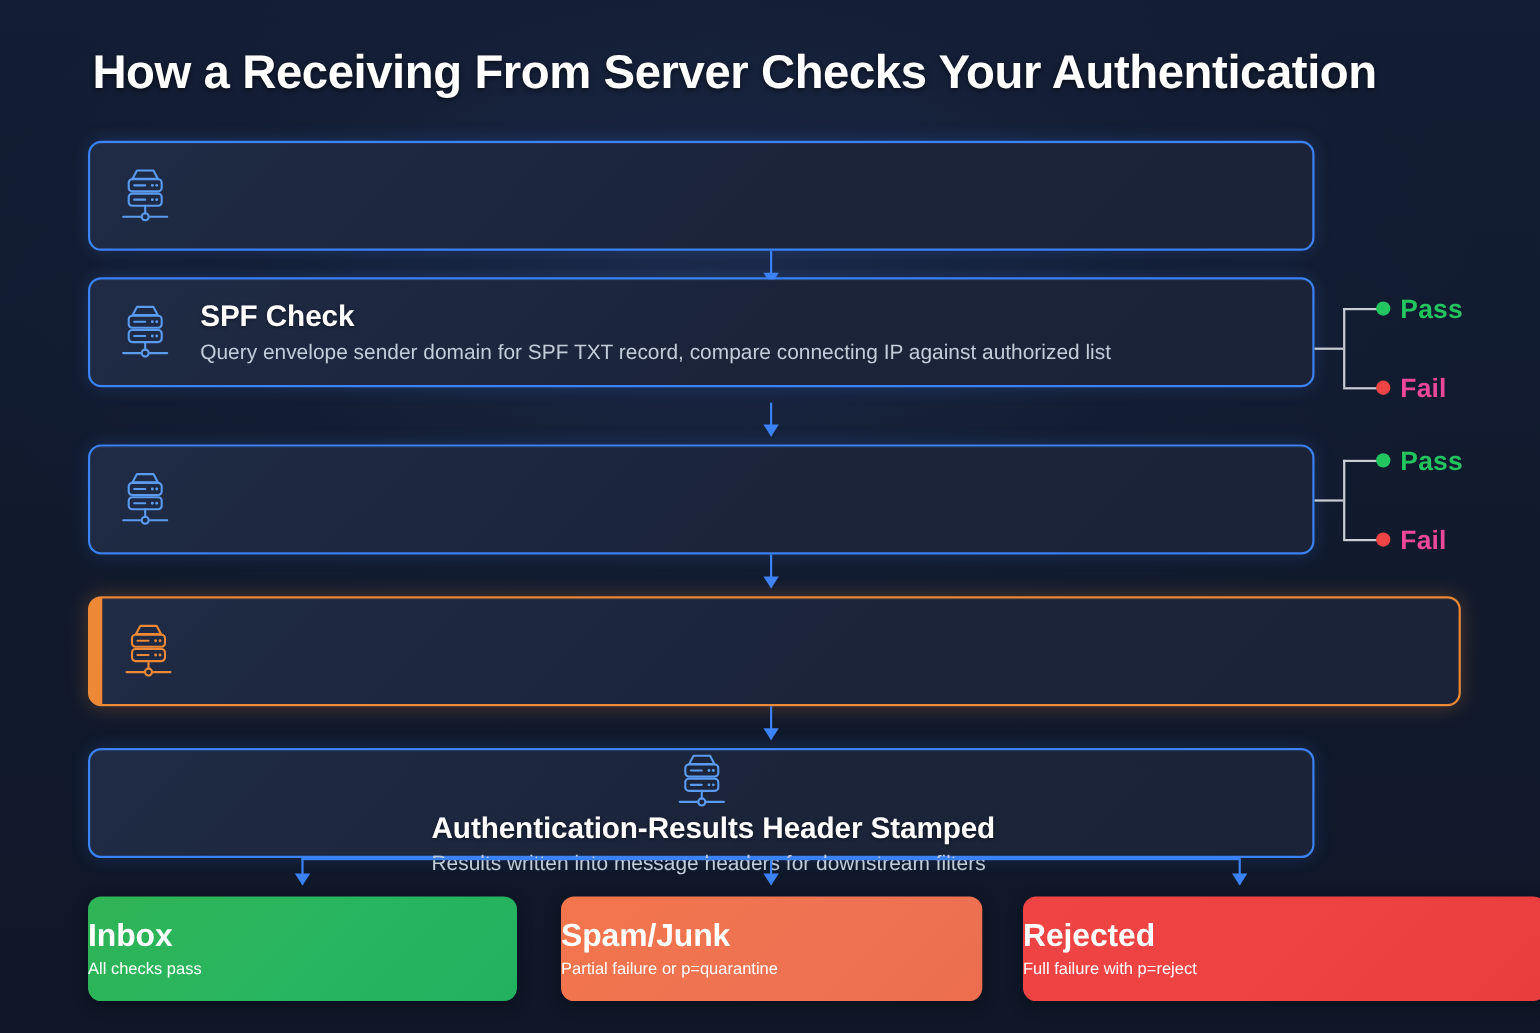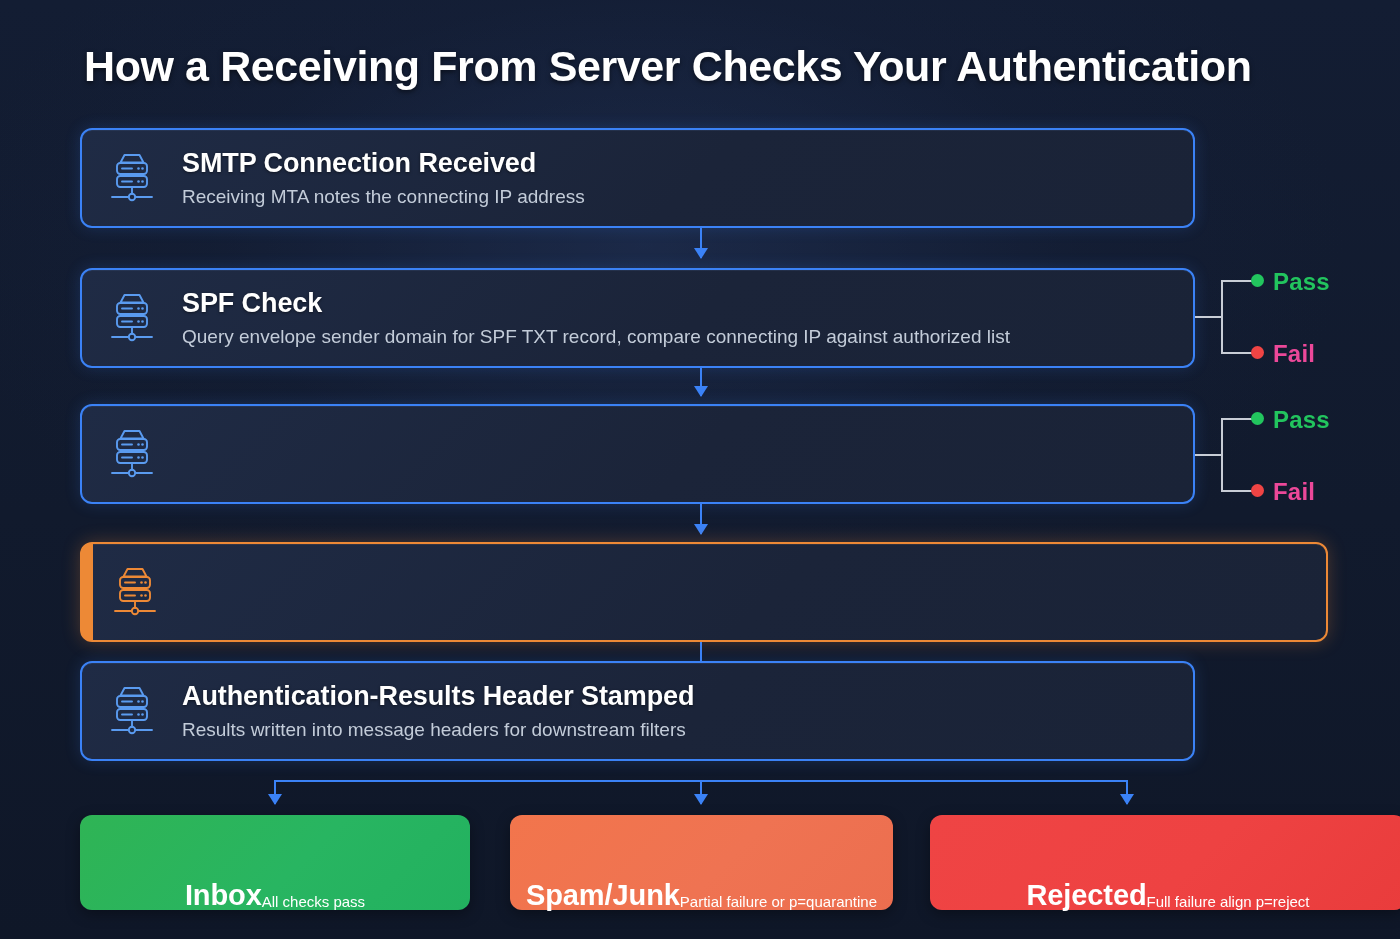--- a/index.html
+++ b/index.html
@@ -187,21 +187,22 @@
     border-top: 11px solid #3b82f6;
   }
 
   
   .outcome {
     position: absolute;
     top: 815px;
     height: 95px;
     border-radius: 12px;
     display: flex;
-    align-items: flex-end;
+    flex-direction: column;
+    align-items: flex-start;
     justify-content: center;
     box-shadow: 0 4px 14px rgba(0,0,0,0.35);
   }
   .outcome-title {
     font-family: "Liberation Sans Narrow", "Liberation Sans", sans-serif;
     font-size: 29px;
     font-weight: bold;
     color: #ffffff;
     letter-spacing: -0.1px;
     line-height: 1.05;
@@ -239,29 +240,25 @@
         <circle cx="31.5" cy="18.5" r="1.3" fill="#5a9bf0" stroke="none"></circle>
         <circle cx="35.5" cy="18.5" r="1.3" fill="#5a9bf0" stroke="none"></circle>
         <circle cx="31.5" cy="31.5" r="1.3" fill="#5a9bf0" stroke="none"></circle>
         <circle cx="35.5" cy="31.5" r="1.3" fill="#5a9bf0" stroke="none"></circle>
         <line x1="25" y1="37" x2="25" y2="44"></line>
         <circle cx="25" cy="47" r="3.2"></circle>
         <line x1="5" y1="47" x2="21.5" y2="47"></line>
         <line x1="28.5" y1="47" x2="45" y2="47"></line>
       </svg>
     </div>
-    <div class="stage-text">
-      <div class="stage-title">SMTP Connection Received</div>
-      <div class="stage-desc">Receiving MTA notes the connecting IP address</div>
-    </div>
   </div>
 
   <div class="connector" style="top:228px; height:30px;"></div>
 
-  <div class="stage blue" style="top:268px;">
+  <div class="stage blue" style="top:252px;">
     <div class="stage-icon">
       <svg width="50" height="56" viewBox="0 0 50 56" fill="none" stroke="#5a9bf0" stroke-width="1.9" stroke-linecap="round" stroke-linejoin="round">
         <path d="M13.5 12.5 L17.5 5 H32.5 L36.5 12.5 Z"></path>
         <rect x="10" y="13" width="30" height="11" rx="3.2"></rect>
         <rect x="10" y="26" width="30" height="11" rx="3.2"></rect>
         <line x1="15" y1="18.5" x2="25" y2="18.5"></line>
         <line x1="15" y1="31.5" x2="25" y2="31.5"></line>
         <circle cx="31.5" cy="18.5" r="1.3" fill="#5a9bf0" stroke="none"></circle>
         <circle cx="35.5" cy="18.5" r="1.3" fill="#5a9bf0" stroke="none"></circle>
         <circle cx="31.5" cy="31.5" r="1.3" fill="#5a9bf0" stroke="none"></circle>
@@ -339,21 +336,21 @@
         <line x1="25" y1="37" x2="25" y2="44"></line>
         <circle cx="25" cy="47" r="3.2"></circle>
         <line x1="5" y1="47" x2="21.5" y2="47"></line>
         <line x1="28.5" y1="47" x2="45" y2="47"></line>
       </svg>
     </div>
   </div>
 
   <div class="connector" style="top:642px; height:30px;"></div>
 
-  <div class="stage blue" style="top:661px;">
+  <div class="stage blue" style="top:680px;flex-direction:column;">
     <div class="stage-icon">
       <svg width="50" height="56" viewBox="0 0 50 56" fill="none" stroke="#5a9bf0" stroke-width="1.9" stroke-linecap="round" stroke-linejoin="round">
         <path d="M13.5 12.5 L17.5 5 H32.5 L36.5 12.5 Z"></path>
         <rect x="10" y="13" width="30" height="11" rx="3.2"></rect>
         <rect x="10" y="26" width="30" height="11" rx="3.2"></rect>
         <line x1="15" y1="18.5" x2="25" y2="18.5"></line>
         <line x1="15" y1="31.5" x2="25" y2="31.5"></line>
         <circle cx="31.5" cy="18.5" r="1.3" fill="#5a9bf0" stroke="none"></circle>
         <circle cx="35.5" cy="18.5" r="1.3" fill="#5a9bf0" stroke="none"></circle>
         <circle cx="31.5" cy="31.5" r="1.3" fill="#5a9bf0" stroke="none"></circle>
@@ -380,15 +377,15 @@
     <div class="outcome-sub">All checks pass</div>
   </div>
 
   <div class="outcome spam">
     <div class="outcome-title">Spam/Junk</div>
     <div class="outcome-sub">Partial failure or p=quarantine</div>
   </div>
 
   <div class="outcome reject">
     <div class="outcome-title">Rejected</div>
-    <div class="outcome-sub">Full failure align p=reject</div>
+    <div class="outcome-sub">Full failure with p=reject</div>
   </div>
 </div>
 
 </body></html>

